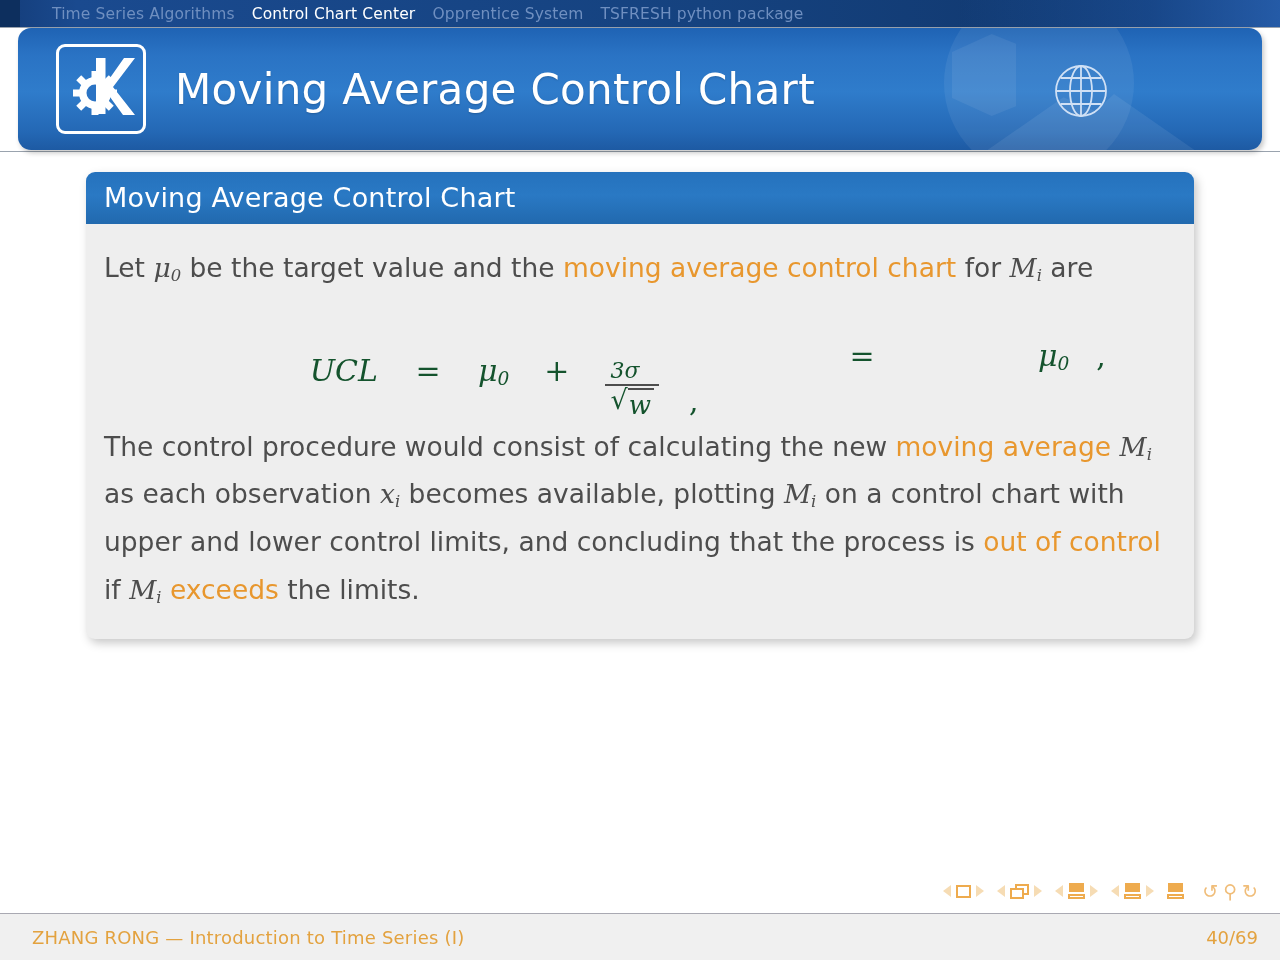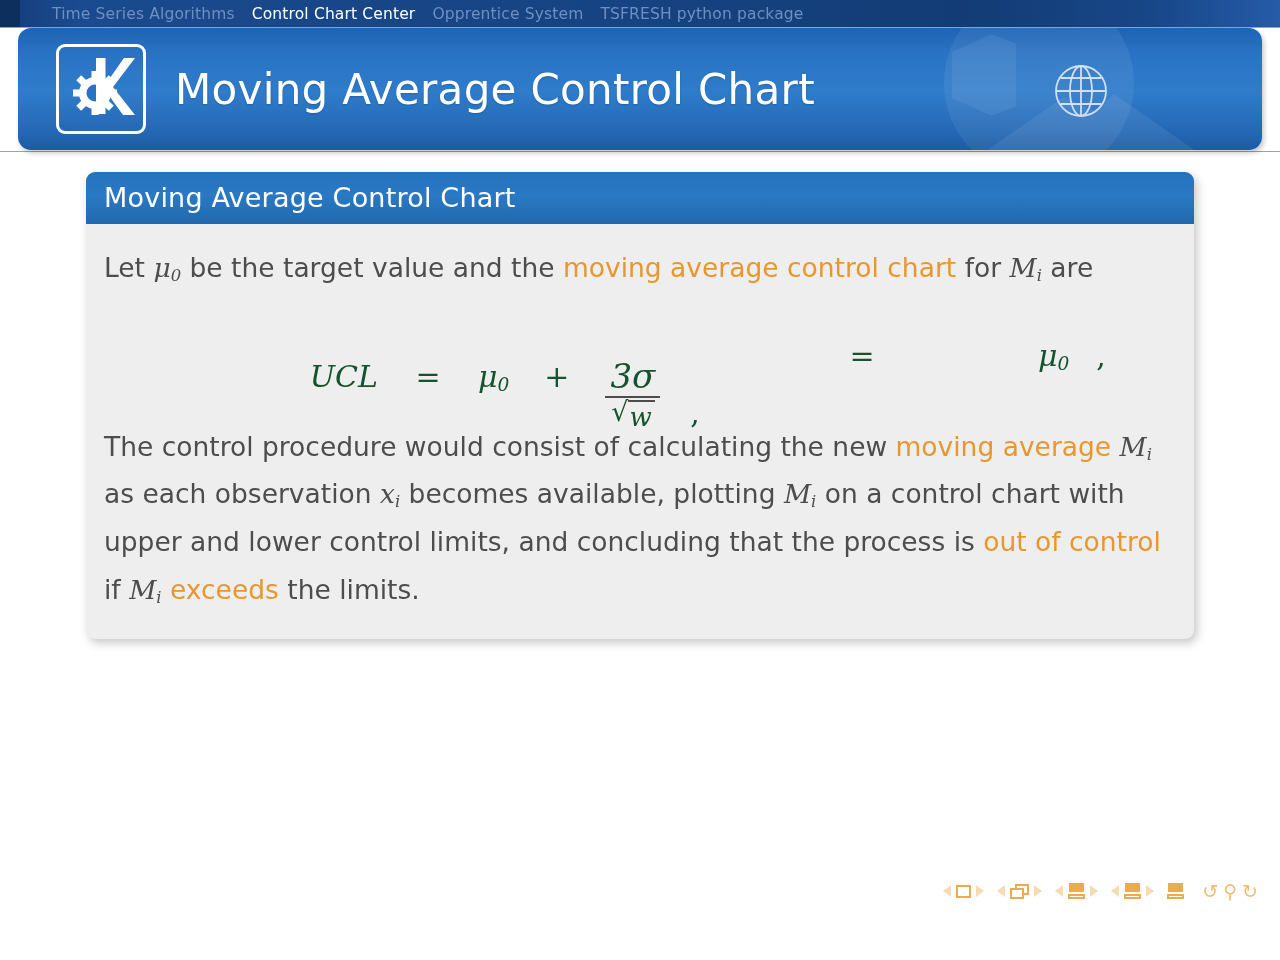--- a/index.html
+++ b/index.html
@@ -194,22 +194,22 @@
   .frac {
     display: inline-flex;
     flex-direction: column;
     align-items: stretch;
     vertical-align: middle;
     margin: 0 1px;
     position: relative;
     top: -1px;
   }
   .frac .num {
-    text-align: right;
-    font-size: 34px;
+    text-align: left;
+    font-size: 22px;
     font-style: italic;
     padding: 0 5px 1px 5px;
     line-height: 1.05;
     margin-top: 40px;
   }
   .frac .bar {
     height: 2px;
     background: #4d4d4d;
     margin: 1px 0 0 0;
   }
@@ -440,14 +440,18 @@
       <span class="doc">
           <u></u>
           <b></b>
         </span>
     </span>
     <span class="circbtn">↺</span>
     <span class="circbtn">⚲</span>
     <span class="circbtn">↻</span>
   </div>
 
+  <div class="footline">
+    <span class="footer-author">ZHANG RONG — Introduction to Time Series (I)</span>
+    <span class="footer-page">40/69</span>
+  </div>
 
 </div>
 
 </body></html>

